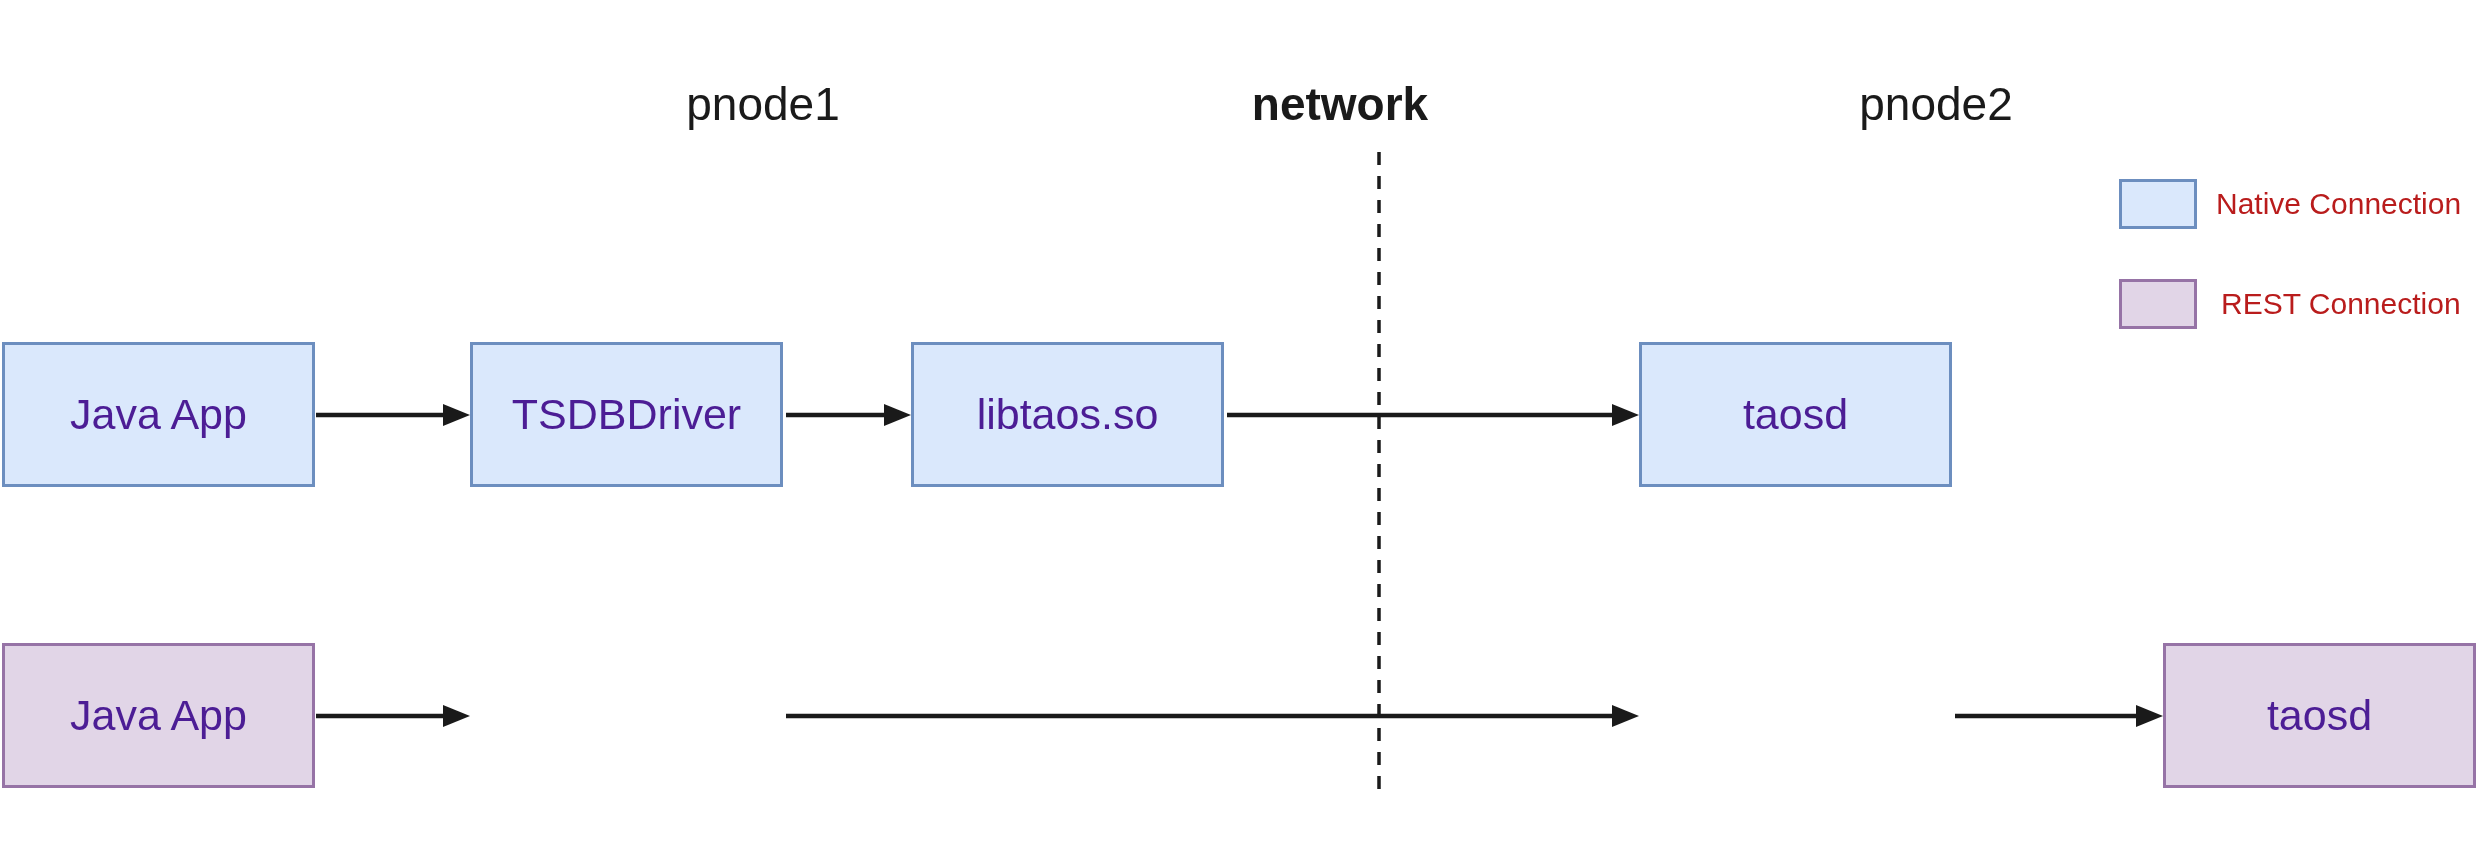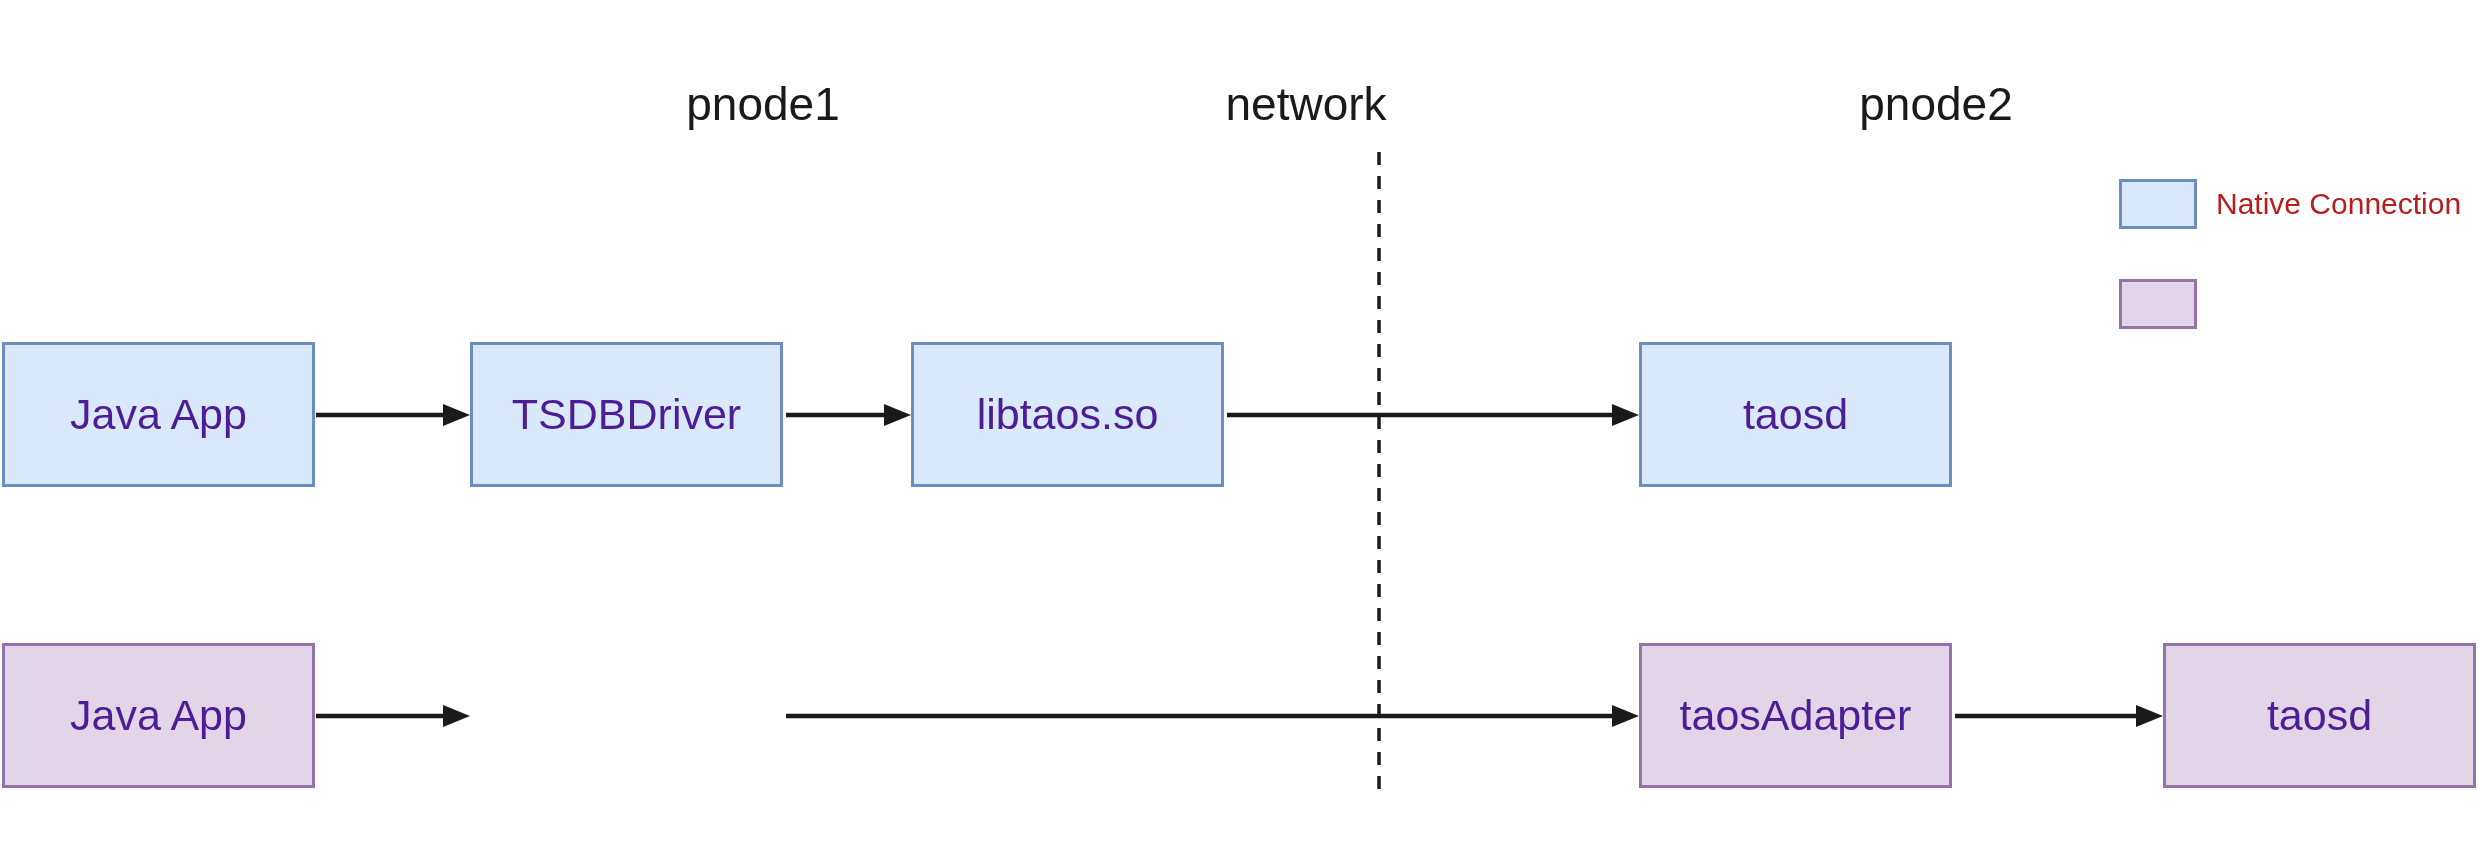--- a/index.html
+++ b/index.html
@@ -26,21 +26,21 @@
   .zone-label {
     position: absolute;
     top: 80px;
     transform: translateX(-50%);
     font-size: 46px;
     line-height: 48px;
     color: #1a1a1a;
     white-space: nowrap;
   }
   .zone-label.pnode1 { left: 763px; }
-  .zone-label.network { left: 1306px; }
+  .zone-label.network { left: 1340px; font-weight: bold; }
   .zone-label.pnode2 { left: 1936px; }
 
   .node {
     position: absolute;
     width: 313px;
     height: 145px;
     box-sizing: border-box;
     display: flex;
     align-items: center;
     justify-content: center;
@@ -131,24 +131,22 @@
   <div class="node native pos-r1c3">
     <span>libtaos.so</span>
   </div>
   <div class="node native pos-r1c4">
     <span>taosd</span>
   </div>
 
   <div class="node rest pos-r2c1">
     <span>Java App</span>
   </div>
-  <div class="node rest pos-r2c3">
-    <span>taosAdapter</span>
-  </div>
   <div class="node rest pos-r2c4">
     <span>taosd</span>
   </div>
 
   <div class="legend-swatch native"></div>
   <div class="legend-label native">Native Connection</div>
   <div class="legend-swatch rest"></div>
+  <div class="legend-label rest">REST Connection</div>
 
 </div>
 
 </body></html>

